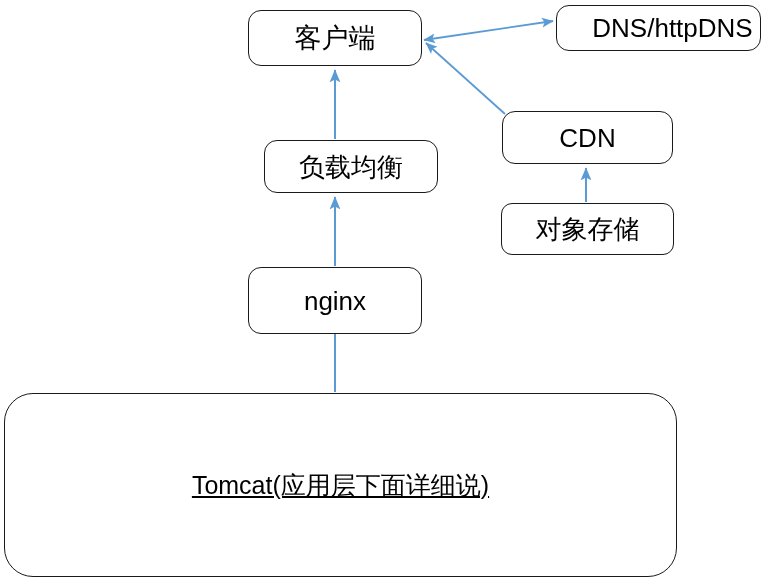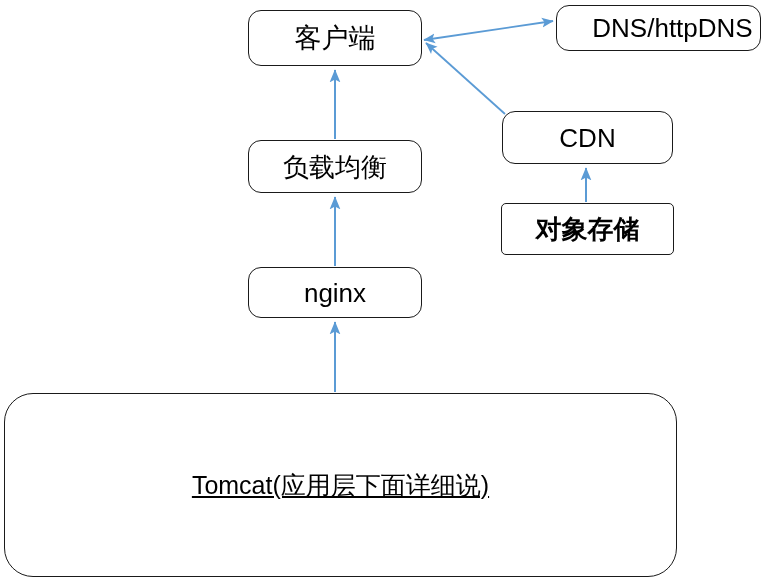--- a/index.html
+++ b/index.html
@@ -34,23 +34,23 @@
     z-index: 2;
   }
   .node-label {
     white-space: nowrap;
     line-height: 1;
   }
   
   #node-client      { left: 248px; top: 10px;  width: 174px; height: 56px;  border-radius: 13px; }
   #node-dns         { left: 556px; top: 5px;   width: 205px; height: 46px;  border-radius: 13px; }
   #node-cdn         { left: 502px; top: 111px; width: 171px; height: 53px;  border-radius: 13px; text-align: center; }
-  #node-objstore    { left: 501px; top: 203px; width: 173px; height: 52px;  border-radius: 5px; font-weight: bold; }
-  #node-loadbalance { left: 248px; top: 140px; width: 174px; height: 53px;  border-radius: 13px; }
-  #node-nginx       { left: 248px; top: 267px; width: 174px; height: 51px;  border-radius: 13px; text-align: center; }
+  #node-objstore    { left: 501px; top: 203px; width: 173px; height: 52px;  border-radius: 11px; }
+  #node-loadbalance { left: 264px; top: 140px; width: 174px; height: 53px;  border-radius: 13px; }
+  #node-nginx       { left: 248px; top: 267px; width: 174px; height: 67px;  border-radius: 13px; text-align: center; }
   #node-tomcat      { left: 4px;   top: 393px; width: 673px; height: 184px; border-radius: 29px; }
 
   #node-client .node-label      { font-size: 27px; }
   #node-dns .node-label         { font-size: 26px; margin-left: 28px; }
   #node-cdn .node-label         { font-size: 26px; }
   #node-objstore .node-label    { font-size: 26px; }
   #node-loadbalance .node-label { font-size: 26px; }
   #node-nginx .node-label       { font-size: 26px; }
   #node-tomcat .node-label      { font-size: 25px; text-decoration: underline; }
 

